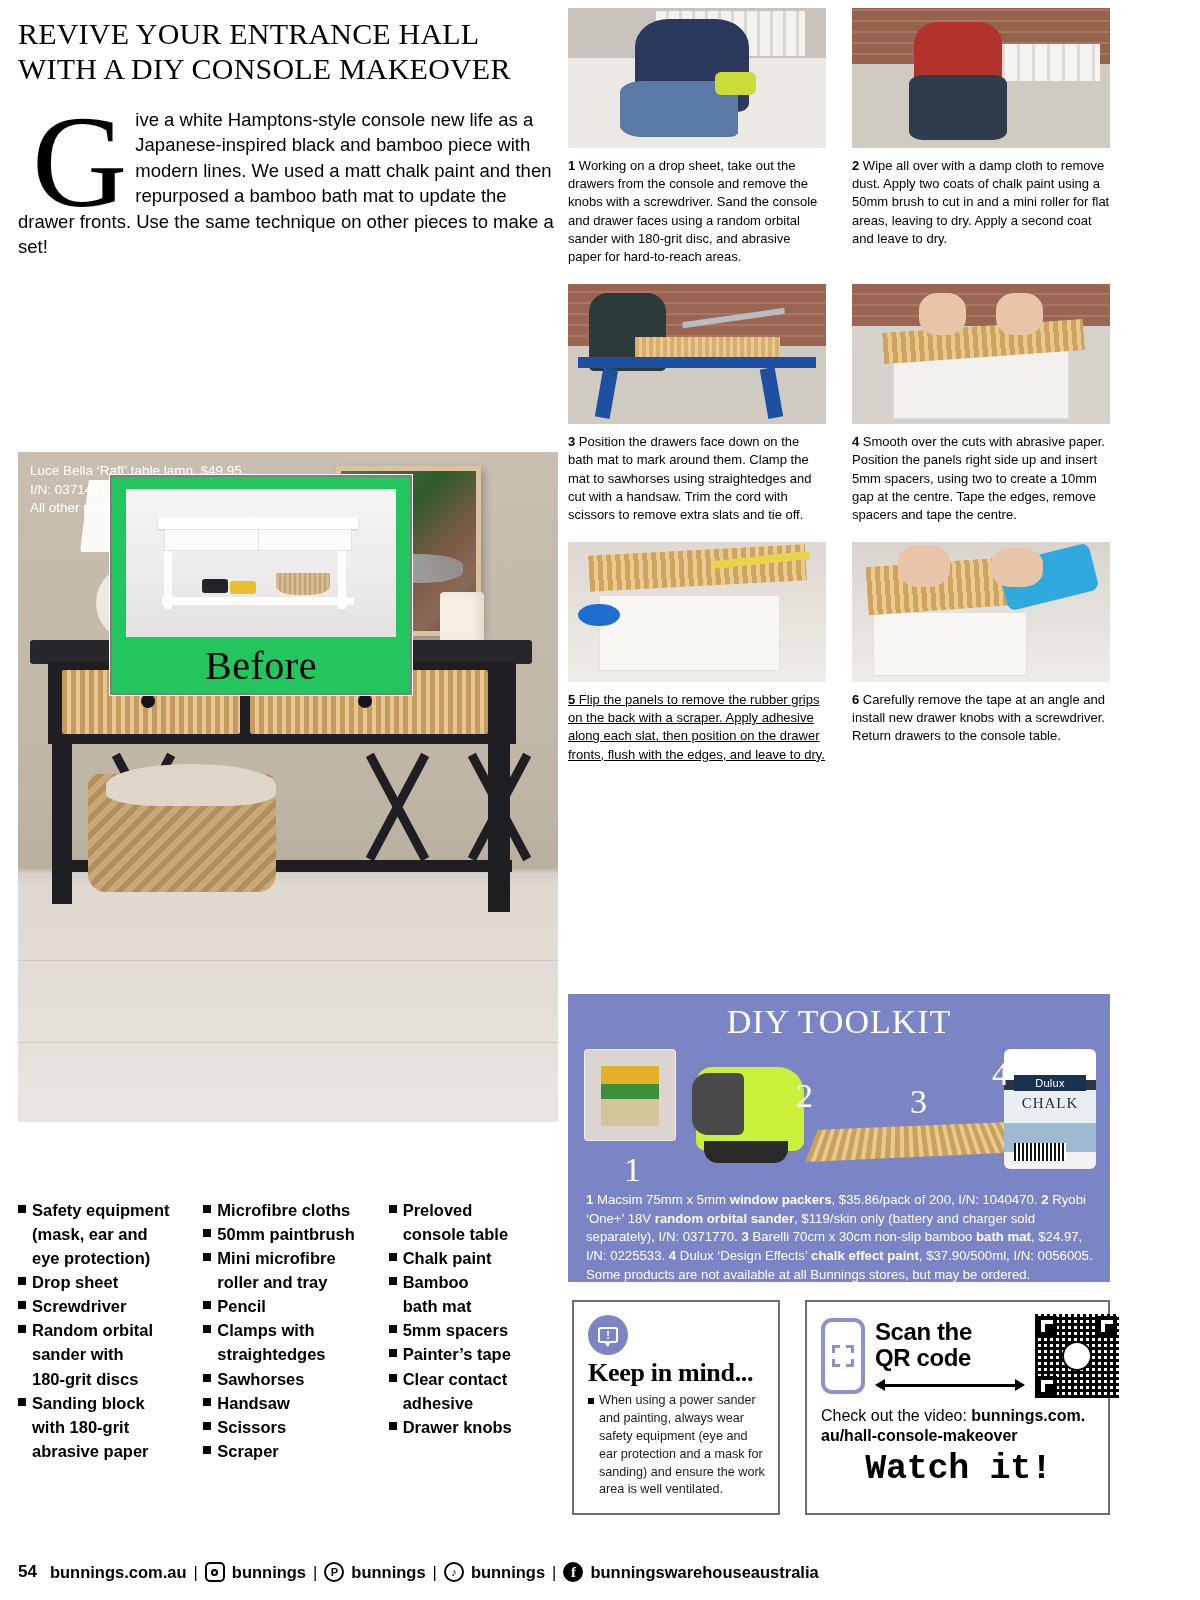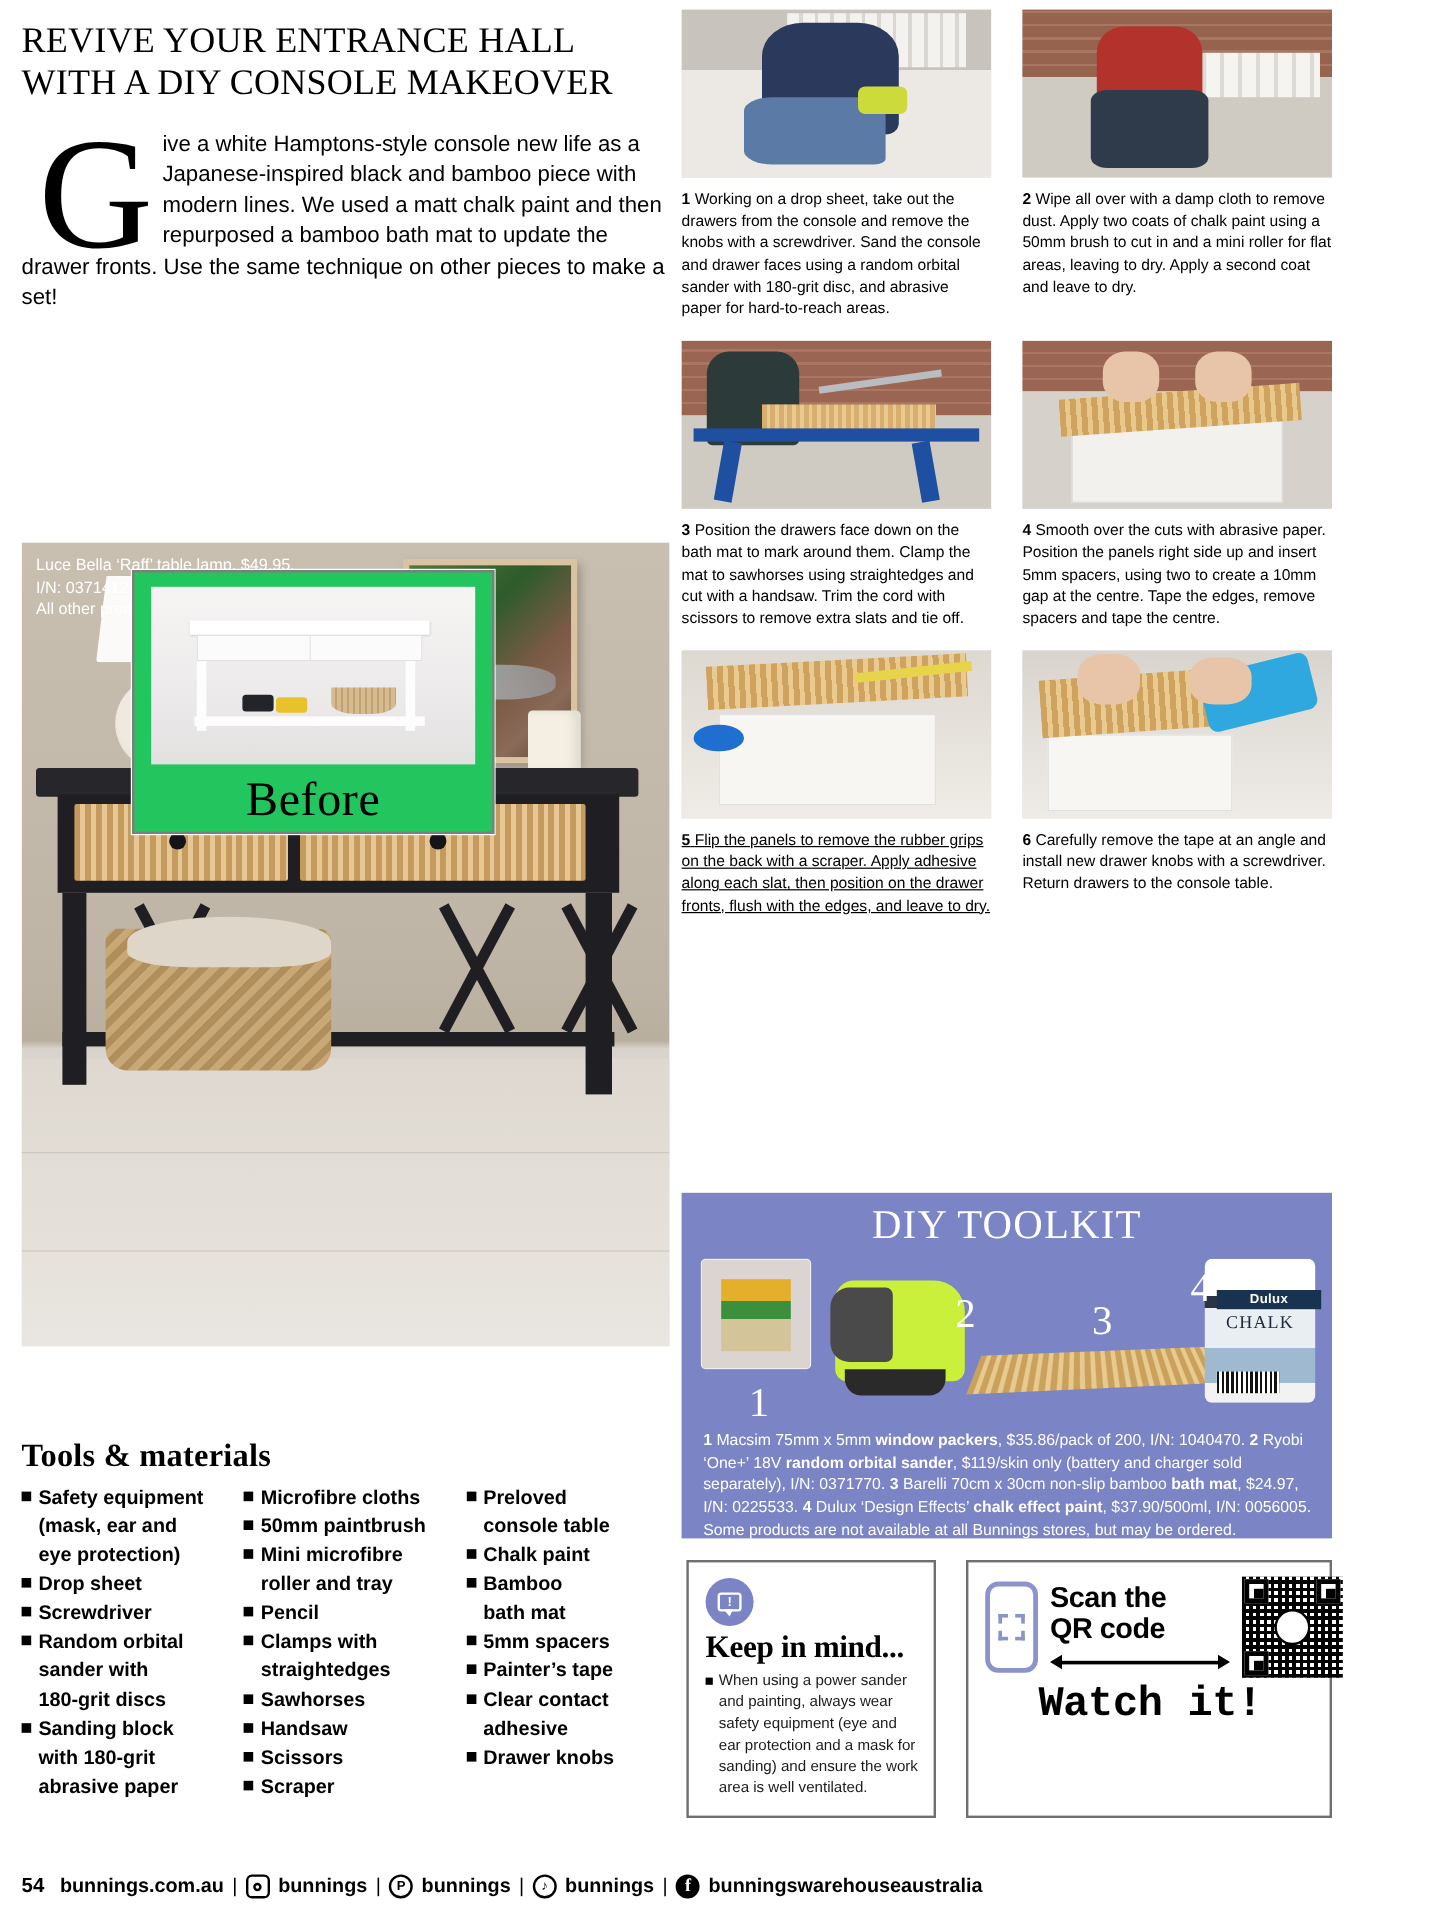--- a/index.html
+++ b/index.html
@@ -311,22 +311,22 @@
     left:246px; top:74px; width:220px; height:50px;
     background:repeating-linear-gradient(90deg,#c9a05c 0 5px,#e8c98e 5px 9px);
     transform: perspective(280px) rotateX(52deg) rotate(-4deg);
   }
   .tk-paint{
     right:14px; top:8px; width:92px; height:120px;
     background:linear-gradient(180deg,#ffffff 0 26%,#2a3442 26% 34%,#e8eef2 34% 62%,#9fbad0 62% 86%,#f2f2f2 86% 100%);
     border-radius:6px;
   }
   .tk-paint .dulux{
-    position:absolute; left:10px; top:26px; width:87px; height:16px;
-    background:#18324f; color:#fff; font-size:11px; font-weight:bold;
+    position:absolute; left:10px; top:26px; width:72px; height:16px;
+    background:#18324f; color:#fff; font-size:11px; font-weight:normal;
     display:flex; align-items:center; justify-content:center; letter-spacing:.3px;
   }
   .tk-paint .chalk{
     position:absolute; left:0; right:0; top:46px; text-align:center;
     font-family:"Liberation Serif", serif; font-size:15px; color:#1d2b3a; letter-spacing:1px;
   }
   .tk-paint .barcode{
     position:absolute; left:10px; bottom:8px; width:52px; height:18px;
     background:repeating-linear-gradient(90deg,#111 0 2px,#fff 2px 4px);
   }
@@ -477,21 +477,20 @@
       <div class="bp-shelf"></div>
       <div class="bp-item1"></div>
       <div class="bp-item2"></div>
       <div class="bp-bowl"></div>
     </div>
   </div>
   <div class="before-label">Before</div>
 </div>
 
 <div class="tools-wrap">
-  <div class="tools-title">Tools &amp; materials</div>
   <div class="tools-cols">
     <div class="tools-col" id="tools-col-1">
         <div class="tool-item">
           <span class="sq"></span>
           <span>Safety equipment</span>
         </div>
         <div class="tool-item cont">
           <span class="sq"></span>
           <span>(mask, ear and</span>
         </div>
@@ -741,20 +740,23 @@
           <span class="bar"></span>
           <span class="r"></span>
       </div>
     </div>
     <div class="qr-img">
       <span class="c c1"></span>
         <span class="c c2"></span>
         <span class="c c3"></span>
         <span class="mid"></span>
     </div>
+  </div>
+  <div class="qr-url">
+    <span>Check out the video: </span><b>bunnings.com.</b><br><b>au/hall-console-makeover</b>
   </div>
   <div class="watch">Watch it!</div>
 </div>
 
 <div class="credits" id="credits"> Samantha Pointon.  Jemma Batcheldor. <b>Project editing</b> Natasha Dickins.  Getty Images. Paint colours may vary on application.</div>
 
 <div class="footer">
   <span class="pagenum">54</span>
   <span>bunnings.com.au</span>
   <span class="sep">|</span>

